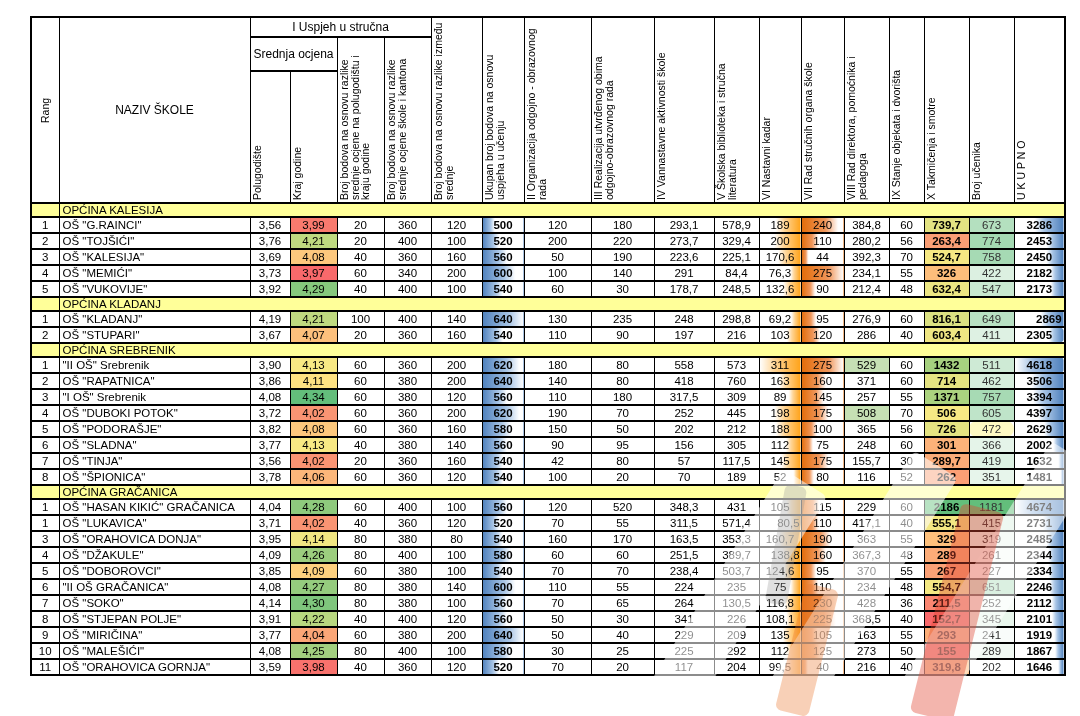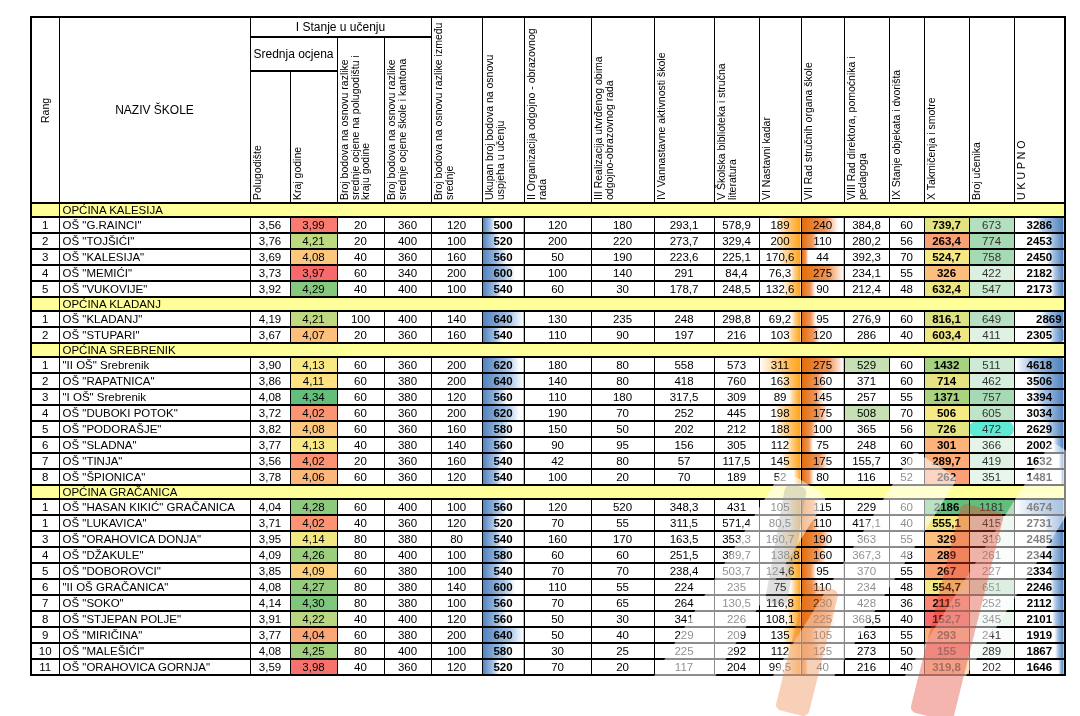--- a/index.html
+++ b/index.html
@@ -51,21 +51,21 @@
       <col style="width:45px">
         <col style="width:45px">
         <col style="width:51px">
     </colgroup>
     <thead>
       <tr class="hdr1">
         <th rowspan="3">
             <div class="vert vcenter">Rang</div>
           </th>
         <th rowspan="3" class="hcenter"><span>NAZIV ŠKOLE</span></th>
-        <th colspan="4" class="hcenter"><span>I Stanje u učenju</span></th>
+        <th colspan="4" class="hcenter"><span>I Uspjeh u stručna</span></th>
         <th rowspan="3">
             <div class="vert">Broj bodova na osnovu razlike između srednje</div>
           </th>
         <th rowspan="3">
             <div class="vert">Ukupan broj bodova na osnovu uspjeha u učenju</div>
           </th>
         <th rowspan="3">
             <div class="vert">II Organizacija odgojno - obrazovnog rada</div>
           </th>
         <th rowspan="3">
@@ -352,41 +352,41 @@
           <td>190</td>
           <td>70</td>
           <td>252</td>
           <td>445</td>
           <td style="background: linear-gradient(270deg, rgb(255, 163, 26) 0%, rgb(255, 214, 153) 41.3826%, rgb(255, 255, 255) 63.6656%, rgb(255, 255, 255) 100%);">198</td>
           <td style="background: linear-gradient(90deg, rgb(226, 108, 9) 0%, rgb(240, 151, 92) 41.3636%, rgb(255, 255, 255) 63.6364%, rgb(255, 255, 255) 100%);">175</td>
           <td style="background: rgb(198, 224, 180);">508</td>
           <td>70</td>
           <td class="bold" style="background: rgb(247, 233, 132);">506</td>
           <td style="background: rgb(191, 228, 201); color: rgb(51, 51, 51);">605</td>
-          <td class="bold" style="background: linear-gradient(270deg, rgb(79, 129, 189) 0%, rgb(167, 196, 229) 33.4055%, rgb(255, 255, 255) 51.393%, rgb(255, 255, 255) 100%);">3034</td>
+          <td class="bold" style="background: linear-gradient(270deg, rgb(79, 129, 189) 0%, rgb(167, 196, 229) 33.4055%, rgb(255, 255, 255) 51.393%, rgb(255, 255, 255) 100%);">4397</td>
         </tr>
         <tr>
           <td>5</td>
           <td class="name">OŠ "PODORAŠJE"</td>
           <td>3,82</td>
           <td style="background: rgb(253, 200, 125);">4,08</td>
           <td>60</td>
           <td>360</td>
           <td>160</td>
           <td class="bold" style="background: linear-gradient(90deg, rgb(79, 129, 189) 0%, rgb(167, 196, 229) 45.5%, rgb(255, 255, 255) 70%, rgb(255, 255, 255) 100%);">580</td>
           <td>150</td>
           <td>50</td>
           <td>202</td>
           <td>212</td>
           <td style="background: linear-gradient(270deg, rgb(255, 163, 26) 0%, rgb(255, 214, 153) 39.2926%, rgb(255, 255, 255) 60.4502%, rgb(255, 255, 255) 100%);">188</td>
           <td style="background: linear-gradient(90deg, rgb(226, 108, 9) 0%, rgb(240, 151, 92) 23.6364%, rgb(255, 255, 255) 36.3636%, rgb(255, 255, 255) 100%);">100</td>
           <td>365</td>
           <td>56</td>
           <td class="bold" style="background: rgb(228, 227, 130);">726</td>
-          <td style="background: #5eead4; color: rgb(51, 51, 51); border-radius: 8px;">472</td>
+          <td style="background: #fef9c3; color: rgb(51, 51, 51); border-radius: 8px;">472</td>
           <td class="bold" style="background: linear-gradient(270deg, rgb(79, 129, 189) 0%, rgb(167, 196, 229) 25.6031%, rgb(255, 255, 255) 39.3894%, rgb(255, 255, 255) 100%);">2629</td>
         </tr>
         <tr>
           <td>6</td>
           <td class="name">OŠ "SLADNA"</td>
           <td>3,77</td>
           <td style="background: rgb(248, 233, 132);">4,13</td>
           <td>40</td>
           <td>380</td>
           <td>140</td>
@@ -476,21 +476,21 @@
           <td>3,71</td>
           <td style="background: rgb(250, 148, 115);">4,02</td>
           <td>40</td>
           <td>360</td>
           <td>120</td>
           <td class="bold" style="background: linear-gradient(90deg, rgb(79, 129, 189) 0%, rgb(167, 196, 229) 26%, rgb(255, 255, 255) 40%, rgb(255, 255, 255) 100%);">520</td>
           <td>70</td>
           <td>55</td>
           <td>311,5</td>
           <td>571,4</td>
-          <td style="background: linear-gradient(270deg, rgb(255, 163, 26) 0%, rgb(255, 214, 153) 16.8248%, rgb(255, 255, 255) 25.8842%, rgb(255, 255, 255) 100%);">80,5</td>
+          <td style="background: linear-gradient(270deg, rgb(255, 163, 26) 0%, rgb(255, 214, 153) 16.8248%, rgb(255, 255, 255) 25.8842%, rgb(255, 255, 255) 100%); text-align: right;">80,5</td>
           <td style="background: linear-gradient(90deg, rgb(226, 108, 9) 0%, rgb(240, 151, 92) 26%, rgb(255, 255, 255) 40%, rgb(255, 255, 255) 100%);">110</td>
           <td>417,1</td>
           <td>40</td>
           <td class="bold" style="background: rgb(243, 231, 131);">555,1</td>
           <td style="background: rgb(221, 241, 226); color: rgb(51, 51, 51);">415</td>
           <td class="bold" style="background: linear-gradient(270deg, rgb(79, 129, 189) 0%, rgb(167, 196, 229) 27.5682%, rgb(255, 255, 255) 42.4126%, rgb(255, 255, 255) 100%);">2731</td>
         </tr>
         <tr>
           <td>3</td>
           <td class="name">OŠ "ORAHOVICA DONJA"</td>

